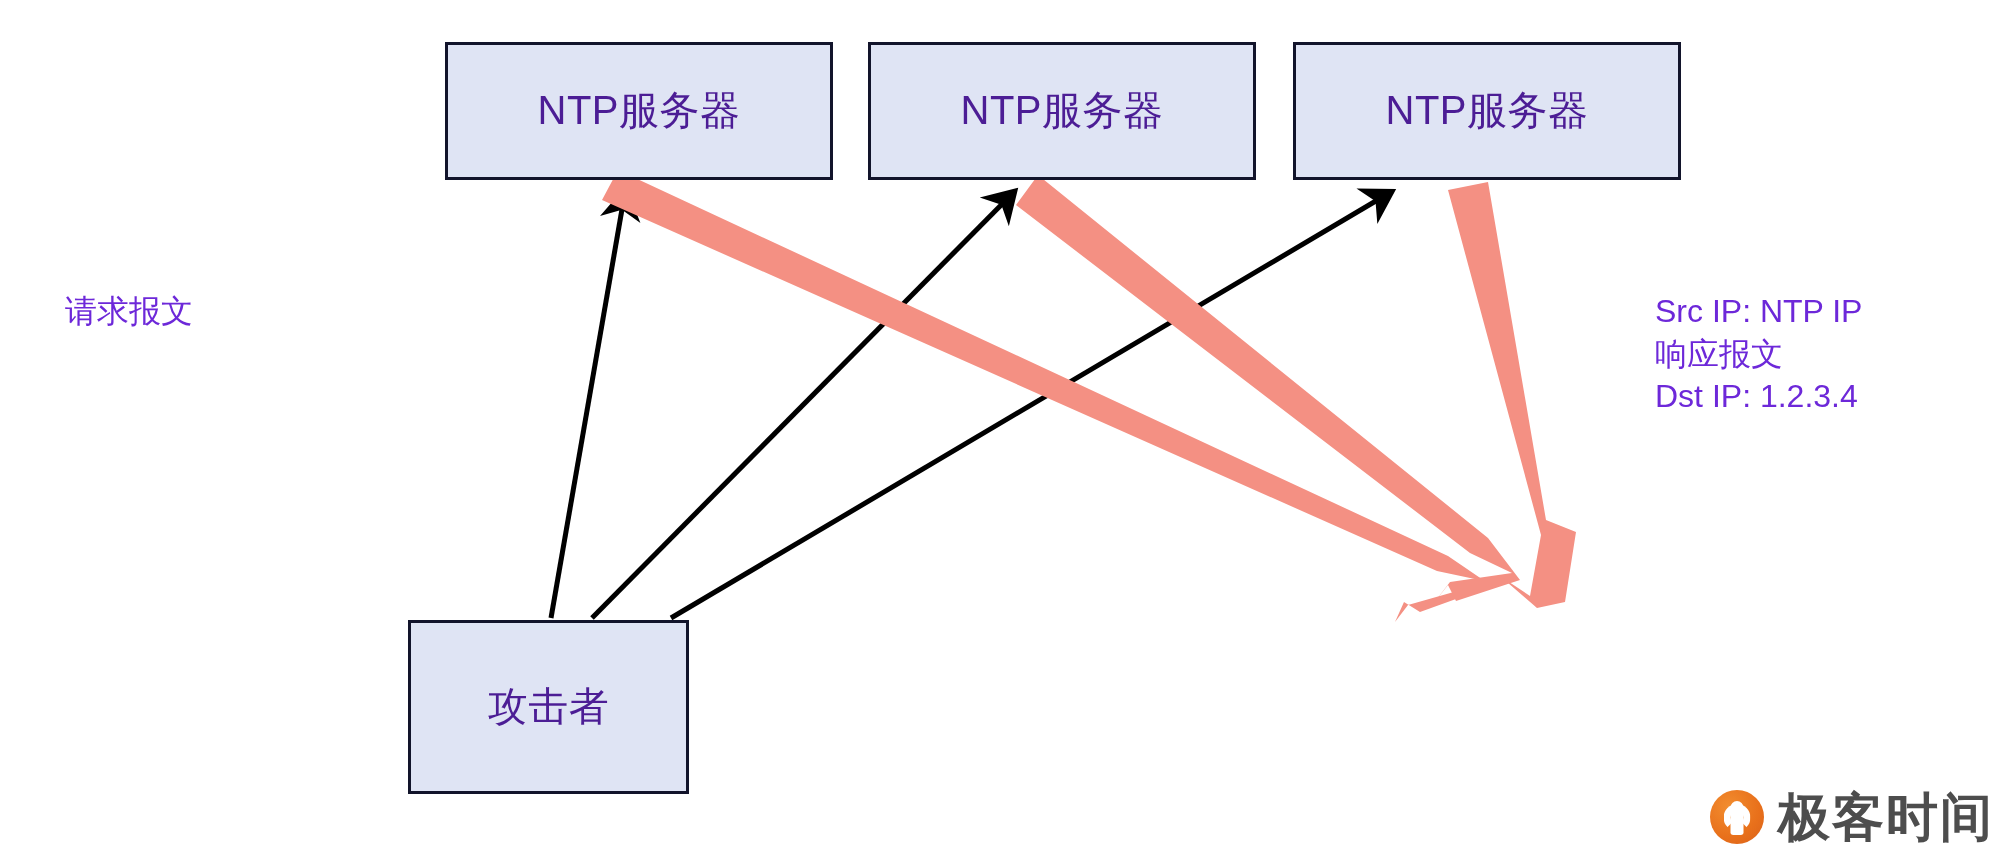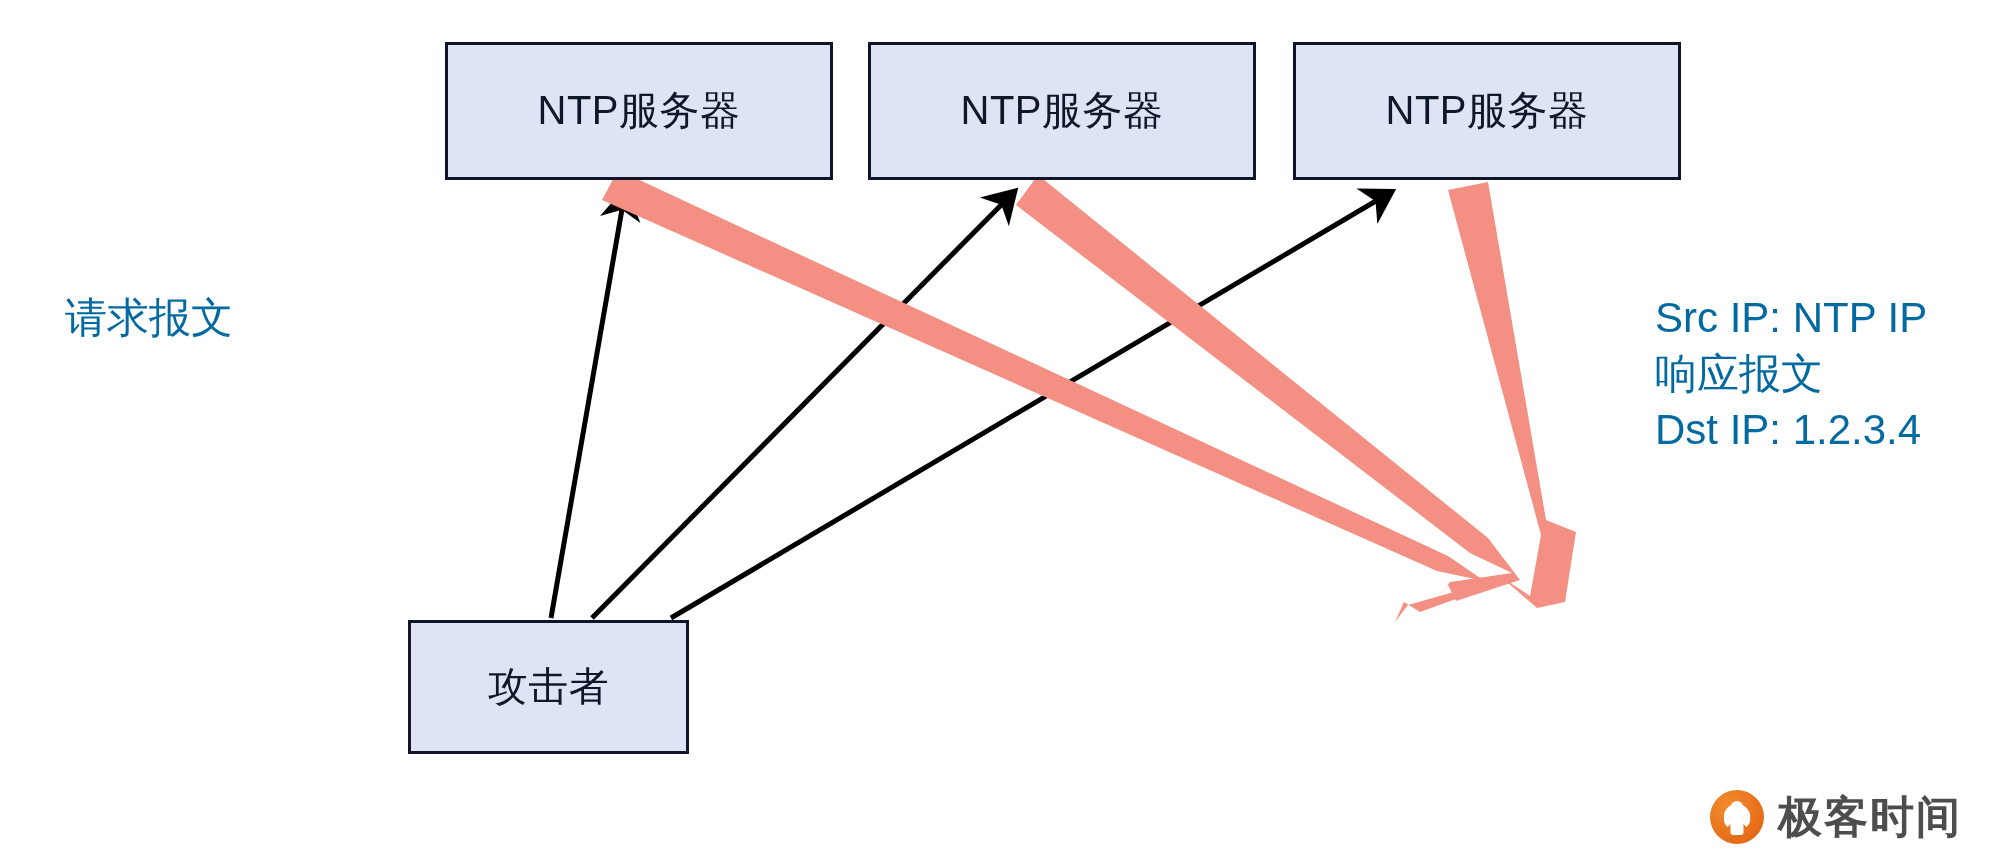--- a/index.html
+++ b/index.html
@@ -28,39 +28,39 @@
   }
   .node {
     position: absolute;
     box-sizing: border-box;
     background: #dfe4f4;
     border: 3px solid #12142b;
     display: flex;
     flex-direction: column;
     align-items: center;
     justify-content: center;
-    color: #0f172a;
+    color: #4c1d95;
     font-size: 40px;
     line-height: 1.28;
     letter-spacing: 0.5px;
     text-align: center;
     white-space: nowrap;
   }
   .node-line { display: block; }
   .ntp-1 { left: 445px; top: 42px;  width: 388px; height: 138px; }
   .ntp-2 { left: 868px; top: 42px;  width: 388px; height: 138px; }
   .ntp-3 { left: 1293px; top: 42px; width: 388px; height: 138px; }
-  .attacker { left: 408px;  top: 620px; width: 281px; height: 134px; }
+  .attacker { left: 408px;  top: 620px; width: 281px; height: 174px; }
   .victim   { left: 1370px; top: 620px; width: 279px; height: 134px; }
   .victim .node-line { font-size: 38px; }
 
   .caption {
     position: absolute;
-    color: #0369a1;
-    font-size: 42px;
+    color: #6d28d9;
+    font-size: 32px;
     line-height: 1.33;
     white-space: nowrap;
   }
   .caption .cap-line { display: block; }
   .caption-left  { left: 65px;  top: 290px; }
   .caption-right { left: 1655px; top: 290px; }
 
   .watermark {
     position: absolute;
     left: 1710px;
@@ -96,21 +96,21 @@
     transform: translateX(-50%);
     width: 27px;
     height: 27px;
     border: 7px solid #ffffff;
     border-radius: 50%;
     border-bottom-color: transparent;
     box-sizing: border-box;
   }
   .wm-text {
     color: #4d4d4d;
-    font-size: 44px;
+    font-size: 52px;
     font-weight: bold;
     letter-spacing: 2px;
     line-height: 1;
     text-align: right;
   }
 </style>
 </head>
 <body>
 
 <div id="canvas">

